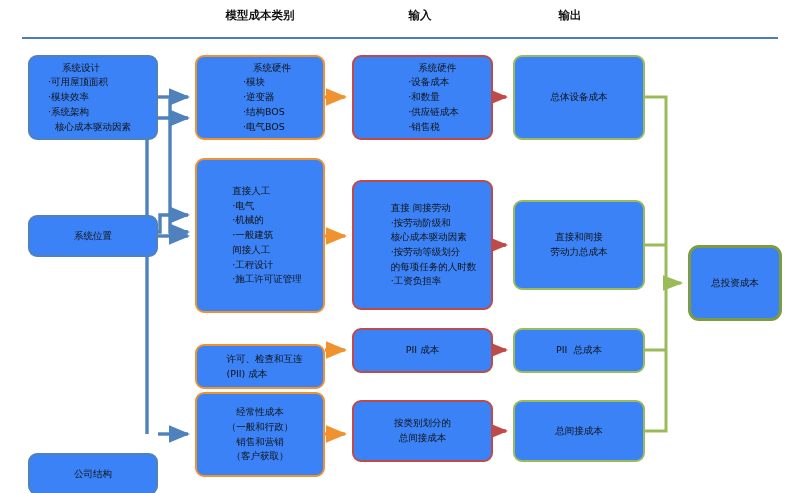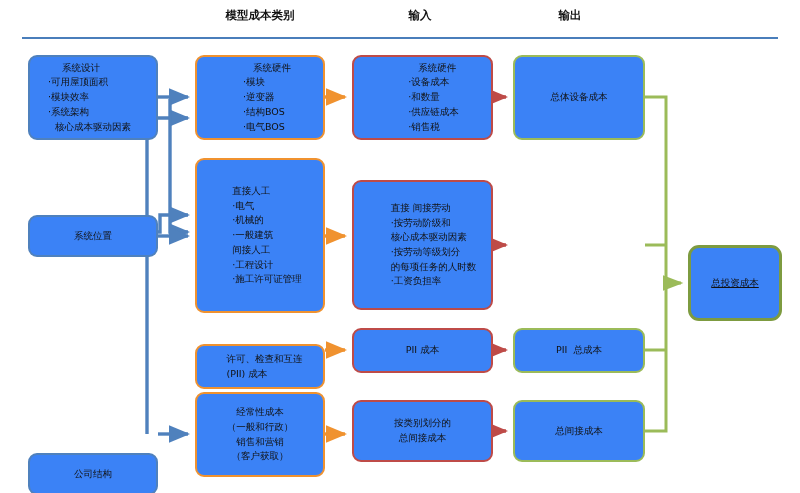--- a/index.html
+++ b/index.html
@@ -62,21 +62,20 @@
   .node.centered .node-inner { width: 100%; }
 
   .node.blue   { border-color: #4f81bd; }
   .node.orange { border-color: #f0922f; }
   .node.red    { border-color: #be4b48; }
   .node.green  { border-color: #9bbb59; }
   .node.green-final {
     border-color: #7d9b40;
     border-width: 3.5px;
     border-radius: 11px;
-    text-decoration: underline;
   }
 
   .node .node-title { text-indent: 10px; }
 
   
   #wires {
     position: absolute;
     left: 0; top: 0;
     width: 800px;
     height: 493px;
@@ -243,20 +242,26 @@
       <span class="node-line">总间接成本</span>
     </div>
   </div>
 
   <div class="node green centered" style="left:513px; top:55px; width:132px; height:85px;">
     <div class="node-inner">
       <span class="node-title" style="text-indent:0;">总体设备成本</span>
     </div>
   </div>
 
+  <div class="node green centered" style="left:513px; top:200px; width:132px; height:90px;">
+    <div class="node-inner">
+      <span class="node-title" style="text-indent:0;">直接和间接</span>
+      <span class="node-line">劳动力总成本</span>
+    </div>
+  </div>
 
   <div class="node green centered" style="left:513px; top:328px; width:132px; height:45px;">
     <div class="node-inner">
       <span class="node-title" style="text-indent:0;">PII  总成本</span>
     </div>
   </div>
 
   <div class="node green centered" style="left:513px; top:400px; width:132px; height:62px;">
     <div class="node-inner">
       <span class="node-title" style="text-indent:0;">总间接成本</span>

